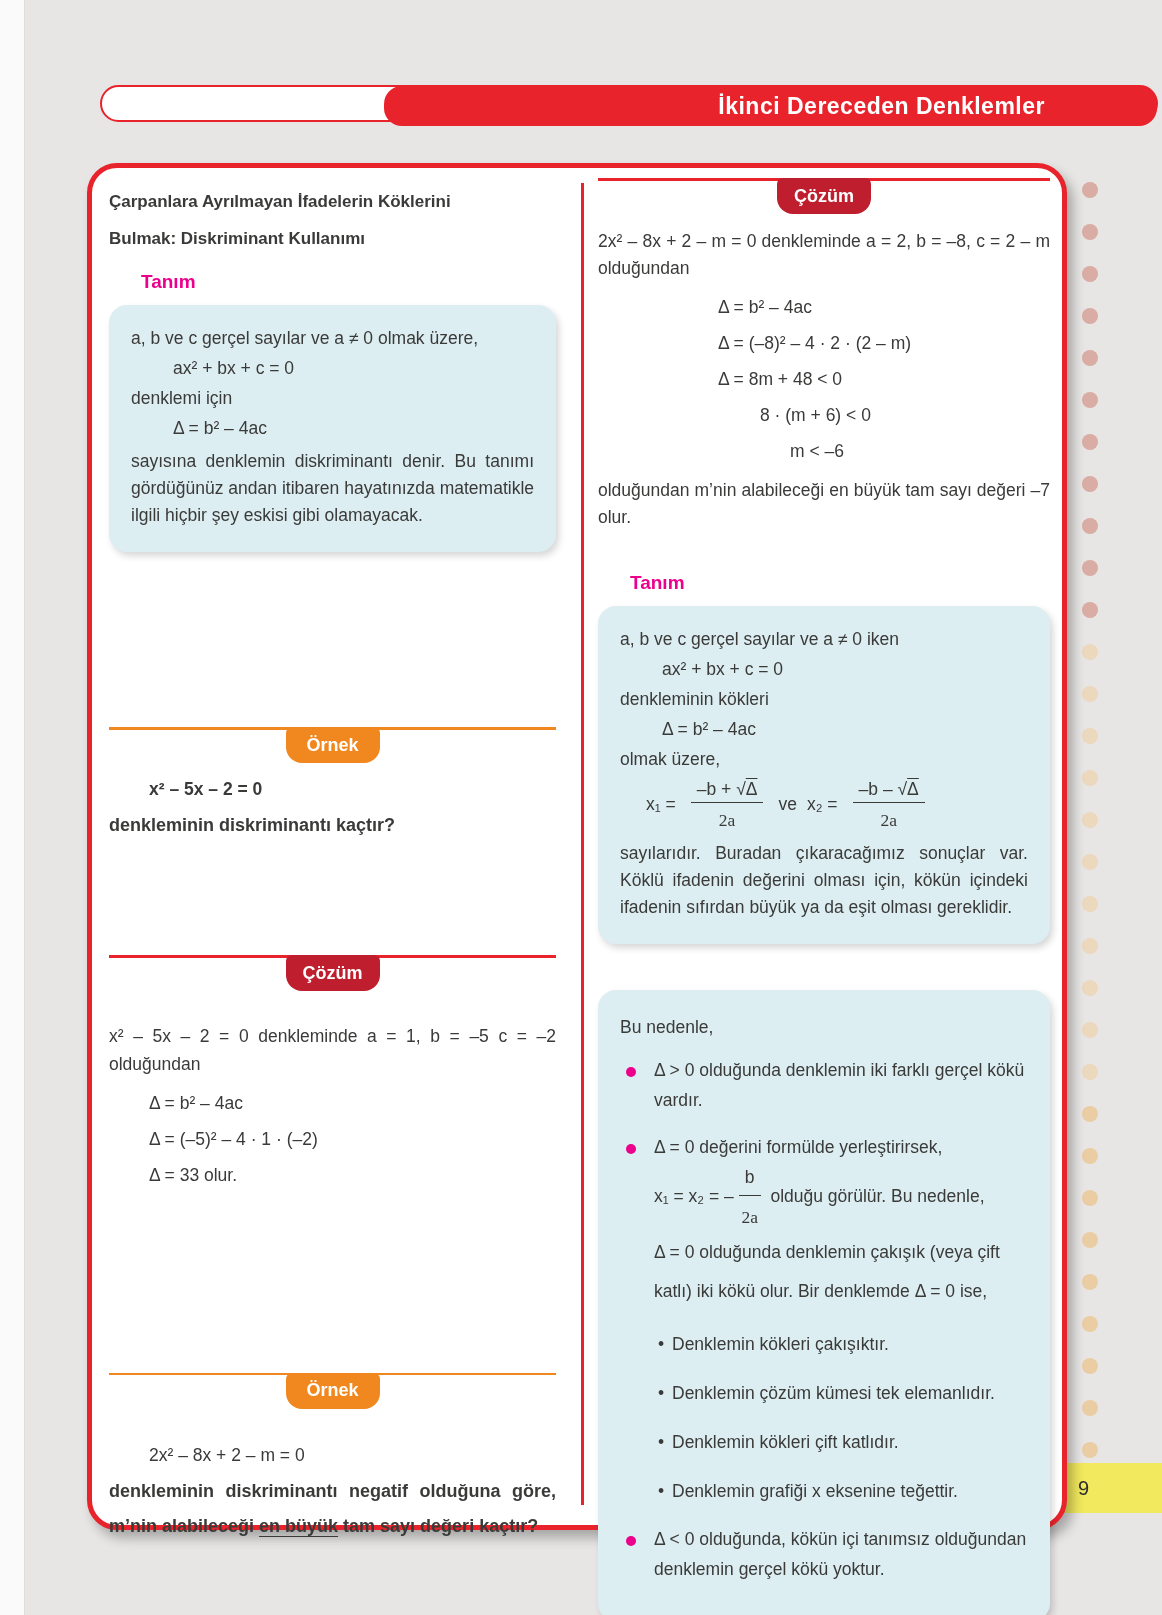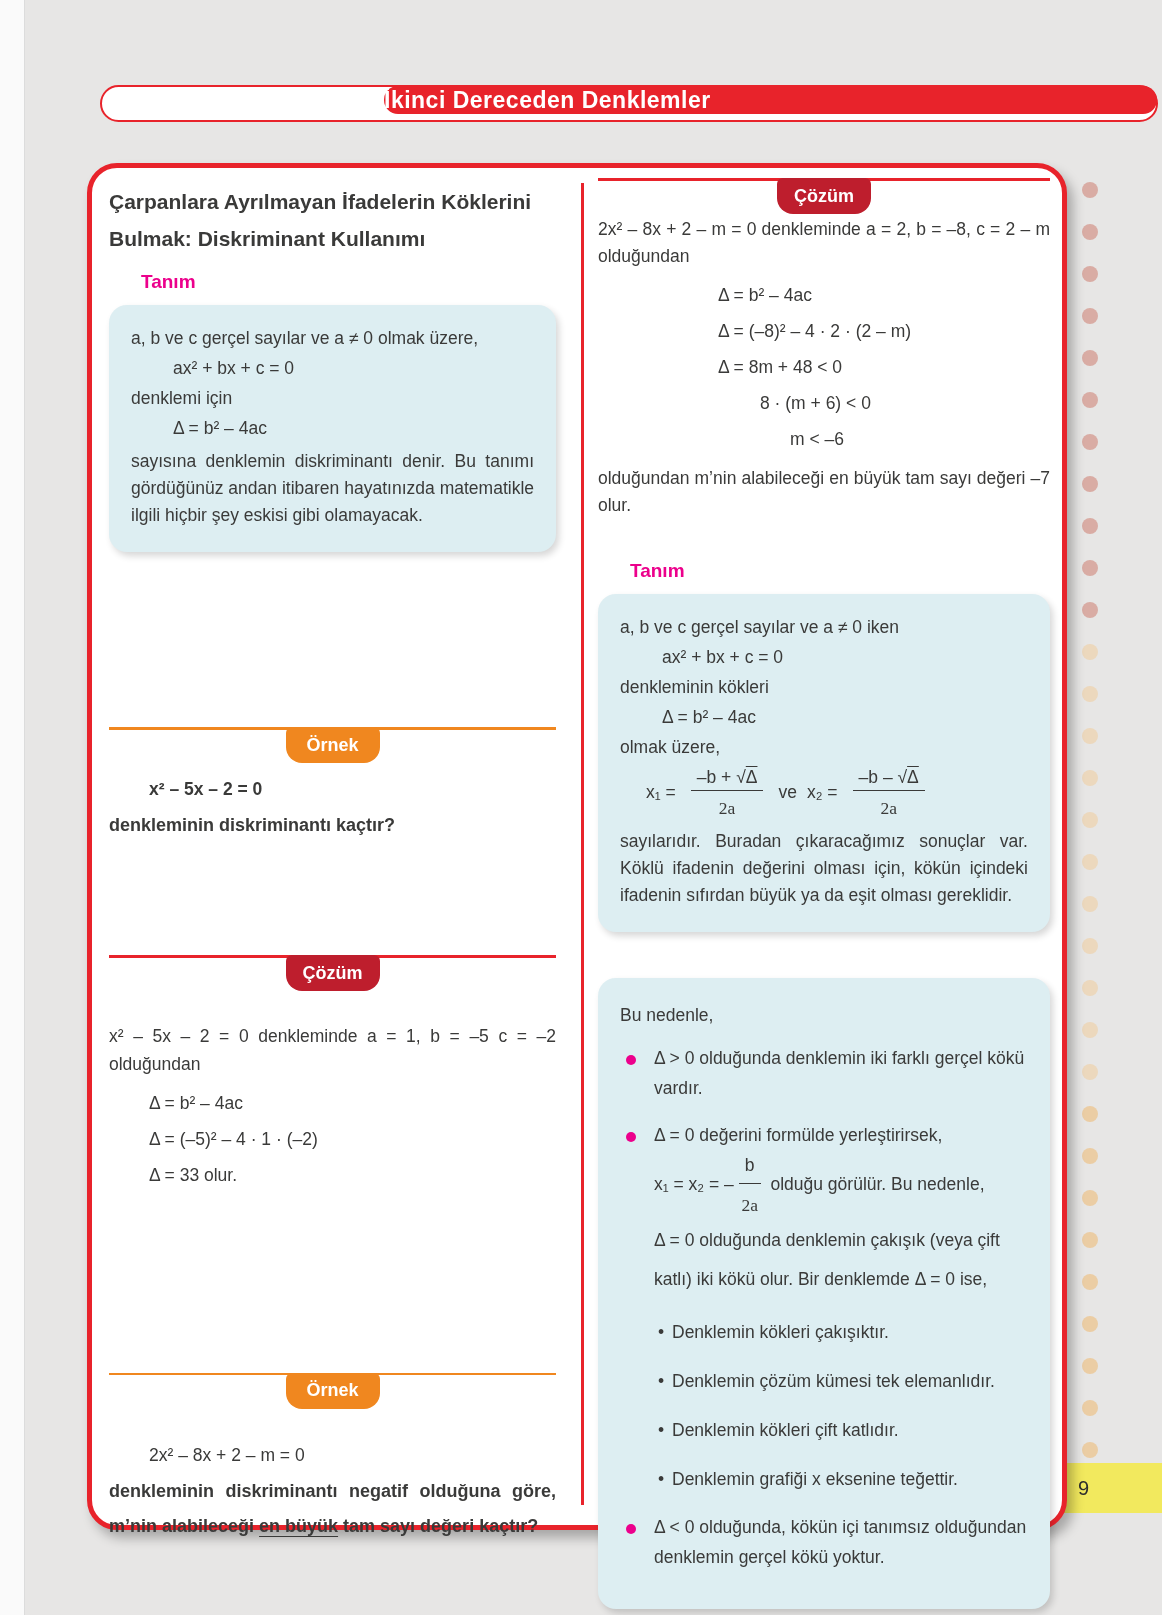--- a/index.html
+++ b/index.html
@@ -13,42 +13,42 @@
     width:1162px;height:1615px;position:relative;overflow:hidden;
     background:var(--background-gray);
     font-family:"Liberation Sans","DejaVu Sans",sans-serif;
     color:var(--text-dark);font-size:17.5px;
   }
   .left-strip{position:absolute;left:0;top:0;width:25px;height:100%;background:#fafafa;border-right:1px solid #dcdcdc;}
 
   
   .header-pill{position:absolute;left:100px;top:85px;width:1058px;height:37px;
     background:#fff;border:2px solid var(--accent-red);border-radius:20px;z-index:3;}
-  .header-tab{position:absolute;right:-1px;top:-1px;height:28px;left:282px;
+  .header-tab{position:absolute;right:-1px;top:-1px;height:40px;left:282px;
     background:var(--accent-red);border-radius:18px;
-    display:flex;align-items:center;justify-content:flex-start;padding-right:112px;}
+    display:flex;align-items:center;justify-content:flex-end;padding-right:112px;}
   .header-tab .title{color:#fff;font-weight:bold;font-size:23px;letter-spacing:0.5px;}
 
   
   .dot-col{position:absolute;left:1082px;top:182px;display:flex;flex-direction:column;gap:26px;z-index:1;}
   .dot{width:16px;height:16px;border-radius:50%;}
   .page-tab{position:absolute;left:1063px;top:1463px;width:99px;height:50px;
     background:var(--page-tab-yellow);z-index:1;display:flex;align-items:center;}
   .page-tab span{margin-left:15px;font-size:20px;color:#2e2e2e;}
 
   
   .frame{position:absolute;left:87px;top:163px;width:980px;height:1367px;
     background:#fff;border:5px solid var(--accent-red);border-radius:30px;
     box-shadow:6px 8px 12px rgba(0,0,0,0.28);z-index:2;}
   .divider{position:absolute;left:489px;top:15px;height:1322px;width:2.5px;background:var(--accent-red);}
 
   .col-left{position:absolute;left:17px;top:15px;width:447px;}
   .col-right{position:absolute;left:506px;top:10px;width:452px;}
 
-  .page-title{font-size:21px;font-weight:bold;line-height:37px;}
+  .page-title{font-size:17px;font-weight:bold;line-height:37px;}
   .tanim{color:var(--tanim-pink);font-weight:bold;font-size:19px;margin-top:14px;margin-left:32px;}
 
   .info-box{background:var(--info-box-blue);border-radius:18px;padding:14px 22px;
     box-shadow:3px 4px 7px rgba(0,0,0,0.16);margin-top:12px;}
   .box-line{margin:9px 0;}
   .box-eq{padding-left:42px;margin:9px 0;}
   .just{text-align:justify;line-height:1.55;}
 
   .section-header{position:relative;height:38px;}
   .section-header .rule{position:absolute;top:0;left:0;right:0;height:2.5px;}
@@ -179,21 +179,21 @@
     <div class="question">
       <span>denkleminin diskriminantı negatif olduğuna göre, m’nin alabileceği </span><span class="underl">en büyük</span><span> tam sayı değeri kaçtır?</span>
     </div>
   </div>
 
   <div class="col-right">
     <div class="section-header redline">
       <div class="rule"></div>
       <div class="tab">Çözüm</div>
     </div>
-    <div class="just" style="">2x² – 8x + 2 – m = 0 denkleminde a = 2, b = –8, c = 2 – m olduğundan</div>
+    <div class="just" style="margin-top:12px;">2x² – 8x + 2 – m = 0 denkleminde a = 2, b = –8, c = 2 – m olduğundan</div>
     <ul class="steps">
       <li class="ind120">Δ = b² – 4ac</li>
       <li class="ind120">Δ = (–8)² – 4 · 2 · (2 – m)</li>
       <li class="ind120">Δ = 8m + 48 &lt;  0</li>
       <li class="ind162">8 · (m + 6) &lt;  0</li>
       <li class="ind192">m &lt;  –6</li>
     </ul>
     <div class="just outro-p">olduğundan m’nin alabileceği en büyük tam sayı değeri –7 olur.</div>
 
     <div class="tanim" style="margin-top:40px;">Tanım</div>

